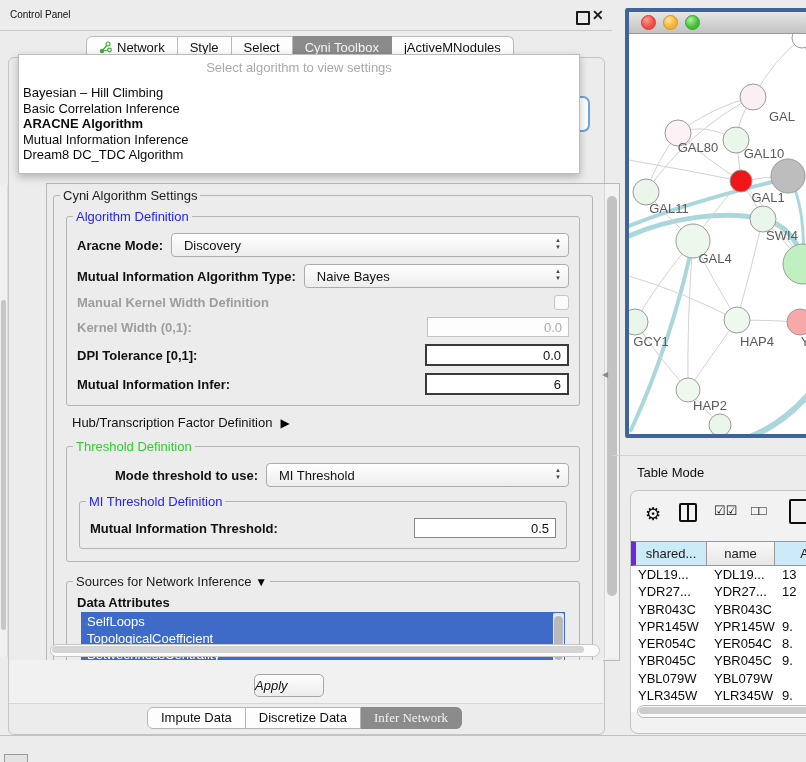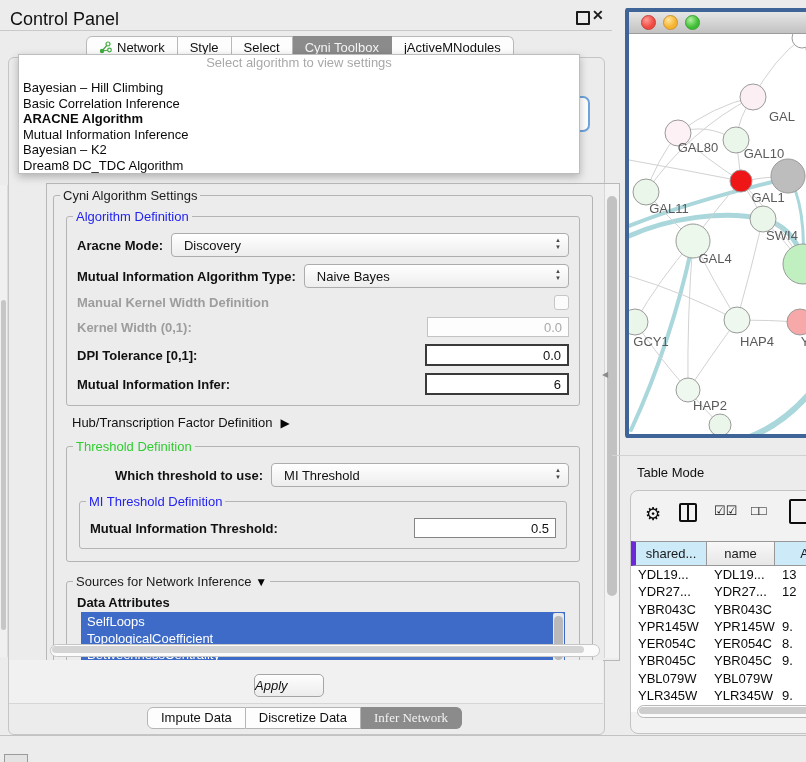--- a/index.html
+++ b/index.html
@@ -2,39 +2,39 @@
 <html><head>
 <meta charset="utf-8">
 <style>
   html,body{margin:0;padding:0;}
   body{width:806px;height:762px;position:relative;overflow:hidden;background:#ececec;
        font-family:"Liberation Sans",sans-serif;font-size:13px;color:#1a1a1a;}
   .abs{position:absolute;}
 
   
   #cp-titlebar{left:0;top:0;width:612px;height:30px;background:#ececec;border-bottom:1px solid #c9c9c9;}
-  #cp-title{left:10px;top:9px;font-size:18px;color:#111;}
+  #cp-title{left:10px;top:9px;font-size:10px;color:#111;}
   #cp-float{left:576px;top:11px;width:10px;height:10px;border:2px solid #1a1a1a;border-radius:1px;background:transparent;}
   #cp-close{left:592px;top:7px;font-size:14px;font-weight:bold;color:#1a1a1a;}
 
   #cp-outer{left:8px;top:57px;width:595px;height:676px;border:1px solid #c5c5c5;border-radius:6px;background:#ececec;}
 
   
   #cp-tabs{left:86px;top:36px;display:flex;z-index:3;}
   .tab{height:21px;line-height:21px;padding:0 12px;background:#fdfdfd;border:1px solid #b9b9b9;border-left:none;
        font-size:13px;color:#111;display:flex;align-items:center;gap:5px;}
   .tab:first-child{border-left:1px solid #b9b9b9;border-top-left-radius:6px;border-bottom-left-radius:6px;}
   .tab:last-child{border-top-right-radius:6px;border-bottom-right-radius:6px;}
   .tab.sel{background:#8b8b8b;border-color:#8b8b8b;color:#f4f4f4;}
   .net-ico svg{display:block;}
 
   
   #algo-dropdown{left:18px;top:54px;width:560px;height:118px;background:#ffffff;border:1px solid #bdbdbd;
        box-shadow:0 3px 8px rgba(0,0,0,0.25);z-index:10;}
-  #algo-placeholder{text-align:center;color:#a9a9a9;font-size:13px;height:25px;}
+  #algo-placeholder{text-align:center;color:#a9a9a9;font-size:13px;padding-top:5px;height:25px;}
   .dd-item{padding:0 0 0 4px;height:15.5px;line-height:15.5px;font-size:13px;color:#0a0a0a;white-space:nowrap;}
   .dd-item.bold{font-weight:bold;}
 
   
   #hidden-combo-frag{left:572px;top:96px;width:14px;height:32px;border:2px solid #6ea3dc;border-radius:7px;background:#fff;z-index:5;}
 
   
   #scrollpane{left:26px;top:183px;width:572px;height:476px;border:1px solid #b8b8b8;background:#ececec;overflow:hidden;margin-left:20px;}
   #settings-content{position:absolute;left:0;top:0;width:552px;}
   fieldset{border:1px solid #b4b4b4;border-radius:3px;margin:4px 6px;padding:2px 6px 8px 6px;}
@@ -201,21 +201,21 @@
       </fieldset>
 
       <div class="row" style="margin:9px 12px;">
         <span style="font-size:13px;color:#111;">Hub/Transcription Factor Definition</span>
         <span class="tri">▶</span>
       </div>
 
       <fieldset>
         <legend class="green">Threshold Definition</legend>
         <div class="row" style="margin-left:42px;">
-          <span class="lbl-b">Which threshold to use:</span>
+          <span class="lbl-b">Mode threshold to use:</span>
           <div class="combo">
             <span>MI Threshold</span>
             <span class="arrows">▲<br>▼</span>
           </div>
         </div>
         <fieldset>
           <legend class="blue">MI Threshold Definition</legend>
           <div class="row" style="margin-bottom:2px;">
             <span class="lbl-b">Mutual Information Threshold:</span>
             <span class="spacer"></span>
@@ -398,16 +398,15 @@
     </div>
 </div>
 
 <div class="abs" id="algo-dropdown">
   <div id="algo-placeholder">Select algorithm to view settings</div>
   <div id="algo-items">
       <div class="dd-item">Bayesian – Hill Climbing</div>
       <div class="dd-item">Basic Correlation Inference</div>
       <div class="dd-item bold">ARACNE Algorithm</div>
       <div class="dd-item">Mutual Information Inference</div>
-      <div class="dd-item">Bayesian – K2</div>
       <div class="dd-item">Dream8 DC_TDC Algorithm</div>
     </div>
 </div>
 
 </body></html>

